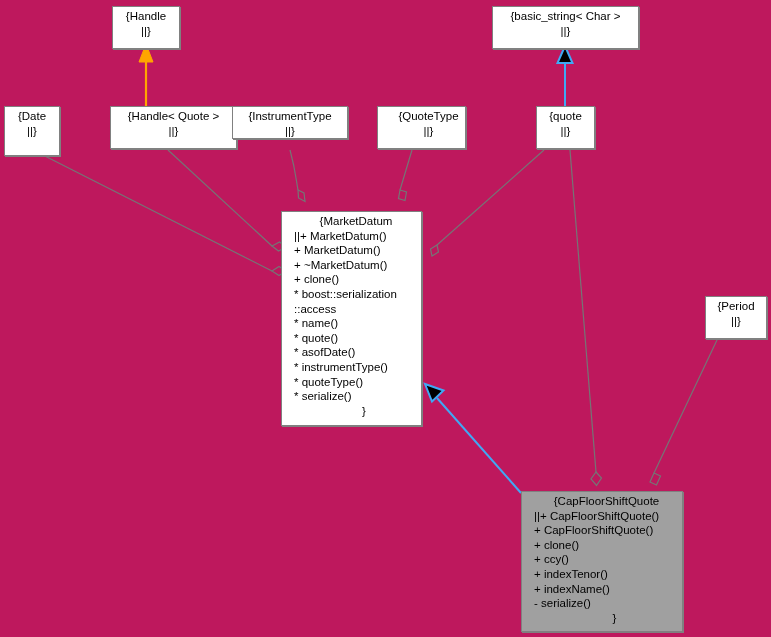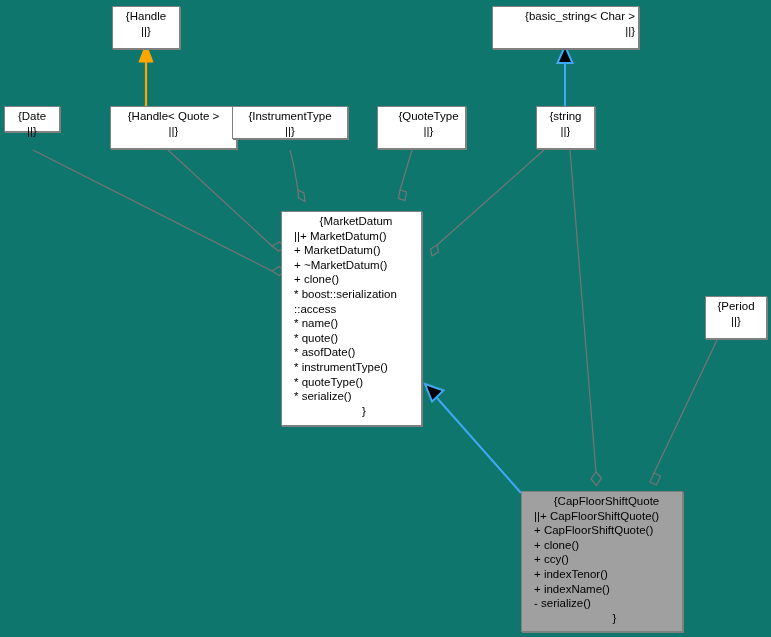--- a/index.html
+++ b/index.html
@@ -7,21 +7,21 @@
     padding: 0;
     background: #000000;
   }
   body {
     font-family: "Liberation Sans", sans-serif;
   }
   #diagram {
     position: relative;
     width: 771px;
     height: 637px;
-    background: #0f766e;
+    background: #be185d;
     overflow: hidden;
   }
   #edges {
     position: absolute;
     left: 0;
     top: 0;
     width: 771px;
     height: 637px;
   }
   .node {
@@ -110,31 +110,31 @@
 
     <g>
       <path d="M 521 493 L 437 398" stroke="#3fa9f5" stroke-width="2" fill="none"></path>
       <path d="M 425 384 l 18.5 6.5 l -11.5 11 z" fill="#000000" stroke="#3fa9f5" stroke-width="2"></path>
     </g>
 
   </svg>
 
   <div class="node" style="left:112px; top:6px; width:68px; height:43px;"><span class="ln title">{Handle</span><span class="ln">||}</span></div>
 
-  <div class="node" style="left:492px; top:6px; width:147px; height:43px;text-align:right;"><span class="ln title">{basic_string&lt; Char &gt;</span><span class="ln">||}</span></div>
+  <div class="node" style="left:492px; top:6px; width:147px; height:43px;"><span class="ln title">{basic_string&lt; Char &gt;</span><span class="ln">||}</span></div>
 
-  <div class="node" style="left:4px; top:106px; width:56px; height:26px;"><span class="ln title">{Date</span><span class="ln">||}</span></div>
+  <div class="node" style="left:4px; top:106px; width:56px; height:50px;"><span class="ln title">{Date</span><span class="ln">||}</span></div>
 
   <div class="node" style="left:82px; top:106px; width:127px; height:43px;margin-left:28px;"><span class="ln title">{Handle&lt; Quote &gt;</span><span class="ln">||}</span></div>
 
   <div class="node" style="left:232px; top:106px; width:116px; height:33px;"><span class="ln title">{InstrumentType</span><span class="ln">||}</span></div>
 
   <div class="node" style="left:377px; top:106px; width:89px; height:43px;padding-left:17px;"><span class="ln title">{QuoteType</span><span class="ln">||}</span></div>
 
-  <div class="node" style="left:536px; top:106px; width:59px; height:43px;"><span class="ln title">{string</span><span class="ln">||}</span></div>
+  <div class="node" style="left:536px; top:106px; width:59px; height:43px;"><span class="ln title">{quote</span><span class="ln">||}</span></div>
 
   <div class="node" style="left:705px; top:296px; width:62px; height:43px;"><span class="ln title">{Period</span><span class="ln">||}</span></div>
 
   <div class="node methods" style="left:281px; top:211px; width:141px; height:215px;"><span class="ln title">{MarketDatum</span><span class="ln">||+ MarketDatum()</span><span class="ln">+ MarketDatum()</span><span class="ln">+ ~MarketDatum()</span><span class="ln">+ clone()</span><span class="ln">* boost::serialization</span><span class="ln">::access</span><span class="ln">* name()</span><span class="ln">* quote()</span><span class="ln">* asofDate()</span><span class="ln">* instrumentType()</span><span class="ln">* quoteType()</span><span class="ln">* serialize()</span><span class="ln close">}</span></div>
 
   <div class="node methods filled" style="left:521px; top:491px; width:162px; height:141px;"><span class="ln title">{CapFloorShiftQuote</span><span class="ln">||+ CapFloorShiftQuote()</span><span class="ln">+ CapFloorShiftQuote()</span><span class="ln">+ clone()</span><span class="ln">+ ccy()</span><span class="ln">+ indexTenor()</span><span class="ln">+ indexName()</span><span class="ln">- serialize()</span><span class="ln close">}</span></div>
 
 </div>
 
 </body></html>

